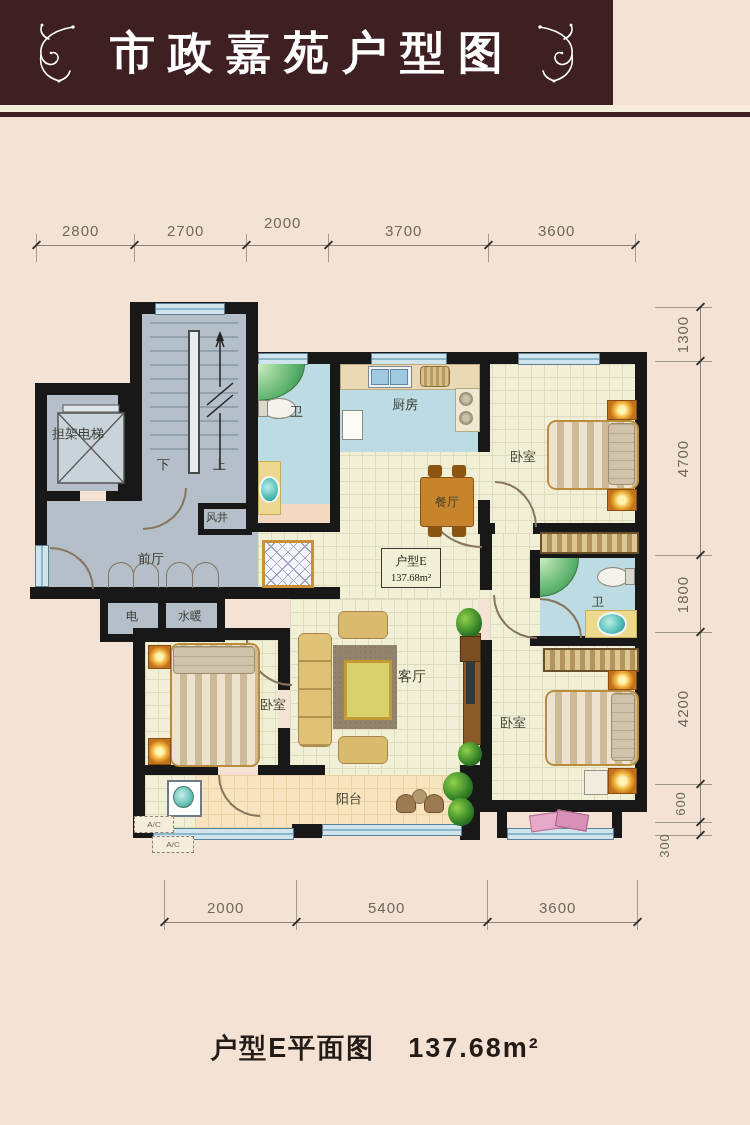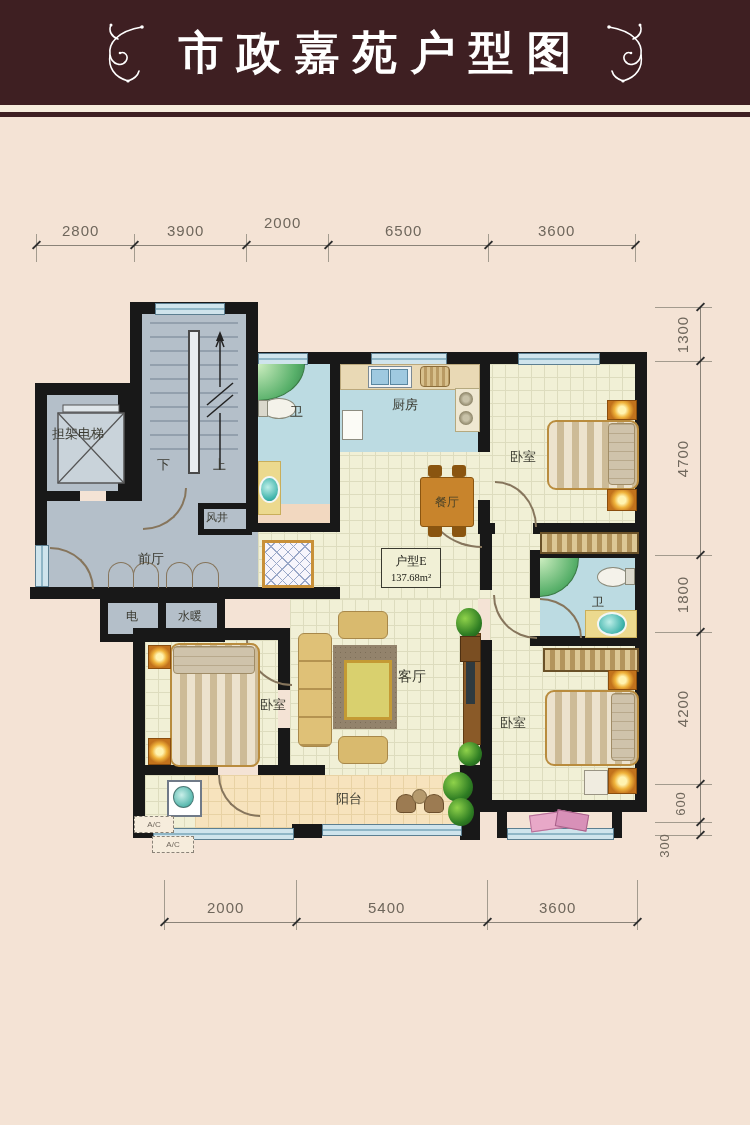--- a/index.html
+++ b/index.html
@@ -1,19 +1,19 @@
 <!DOCTYPE html>
 <html><head>
 <meta charset="utf-8">
 <style>
   html,body{margin:0;padding:0}
   .page{position:relative;width:750px;height:1125px;background:#f4e3d5;overflow:hidden;
         font-family:"Liberation Sans","DejaVu Sans",sans-serif}
   
-  .hdr{position:absolute;left:0;top:0;width:750px;height:105px;background:#3e1f22;
+  .hdr{position:absolute;left:0;top:0;width:613px;height:105px;background:#3e1f22;
        display:flex;align-items:center;justify-content:center;gap:16px}
   .hdr-title{color:#ffffff;font-size:45px;font-weight:bold;letter-spacing:13px;text-indent:13px;
              font-family:"Liberation Sans","DejaVu Sans",sans-serif;white-space:nowrap}
   .stripe-a{position:absolute;left:0;top:105px;width:750px;height:7px;background:#f6ecdc}
   .stripe-b{position:absolute;left:0;top:112px;width:750px;height:5px;background:#3e1f22}
   
   .w{position:absolute;background:#181818}
   .flr{position:absolute}
   .tile{background-color:#f1f0d6;
         background-image:linear-gradient(#dddcbe 1px,transparent 1px),
@@ -320,23 +320,23 @@
   <i class="ext" style="left:328px;top:234px;width:1px;height:28px"></i>
   <i class="ext" style="left:488px;top:234px;width:1px;height:28px"></i>
   <i class="ext" style="left:635px;top:234px;width:1px;height:28px"></i>
   <i class="tick" style="left:31px;top:244px"></i>
   <i class="tick" style="left:129px;top:244px"></i>
   <i class="tick" style="left:241px;top:244px"></i>
   <i class="tick" style="left:323px;top:244px"></i>
   <i class="tick" style="left:483px;top:244px"></i>
   <i class="tick" style="left:630px;top:244px"></i>
   <div class="dim" style="left:62px;top:222px">2800</div>
-  <div class="dim" style="left:167px;top:222px">3900</div>
+  <div class="dim" style="left:167px;top:222px">2700</div>
   <div class="dim" style="left:264px;top:214px">2000</div>
-  <div class="dim" style="left:385px;top:222px">6500</div>
+  <div class="dim" style="left:385px;top:222px">3700</div>
   <div class="dim" style="left:538px;top:222px">3600</div>
 
   <i class="dline" style="left:700px;top:307px;width:1px;height:528px"></i>
   <i class="ext" style="left:655px;top:307px;width:57px;height:1px"></i>
   <i class="ext" style="left:655px;top:361px;width:57px;height:1px"></i>
   <i class="ext" style="left:655px;top:555px;width:57px;height:1px"></i>
   <i class="ext" style="left:655px;top:632px;width:57px;height:1px"></i>
   <i class="ext" style="left:655px;top:784px;width:57px;height:1px"></i>
   <i class="ext" style="left:655px;top:822px;width:57px;height:1px"></i>
   <i class="ext" style="left:655px;top:835px;width:57px;height:1px"></i>
@@ -360,14 +360,19 @@
   <i class="ext" style="left:487px;top:880px;width:1px;height:50px"></i>
   <i class="ext" style="left:637px;top:880px;width:1px;height:50px"></i>
   <i class="tick" style="left:159px;top:921px"></i>
   <i class="tick" style="left:291px;top:921px"></i>
   <i class="tick" style="left:482px;top:921px"></i>
   <i class="tick" style="left:632px;top:921px"></i>
   <div class="dim" style="left:207px;top:899px">2000</div>
   <div class="dim" style="left:368px;top:899px">5400</div>
   <div class="dim" style="left:539px;top:899px">3600</div>
 
+  <div class="caption">
+    <span>户型E平面图</span>
+    <span style="display:inline-block;width:14px"></span>
+    <span>137.68m²</span>
+  </div>
 
 </div>
 
 </body></html>

